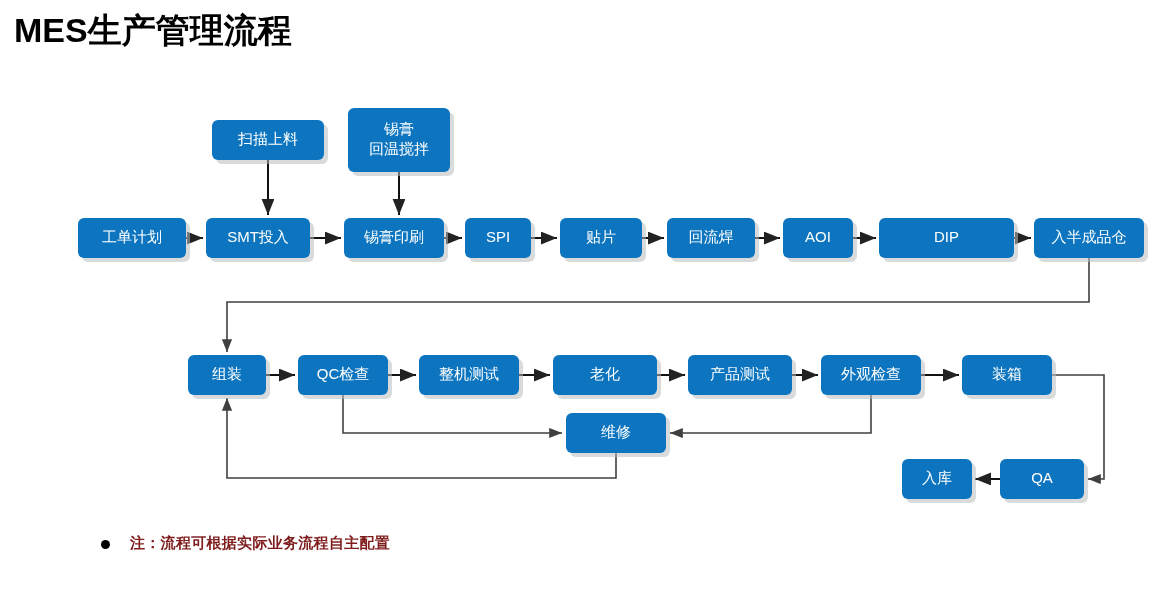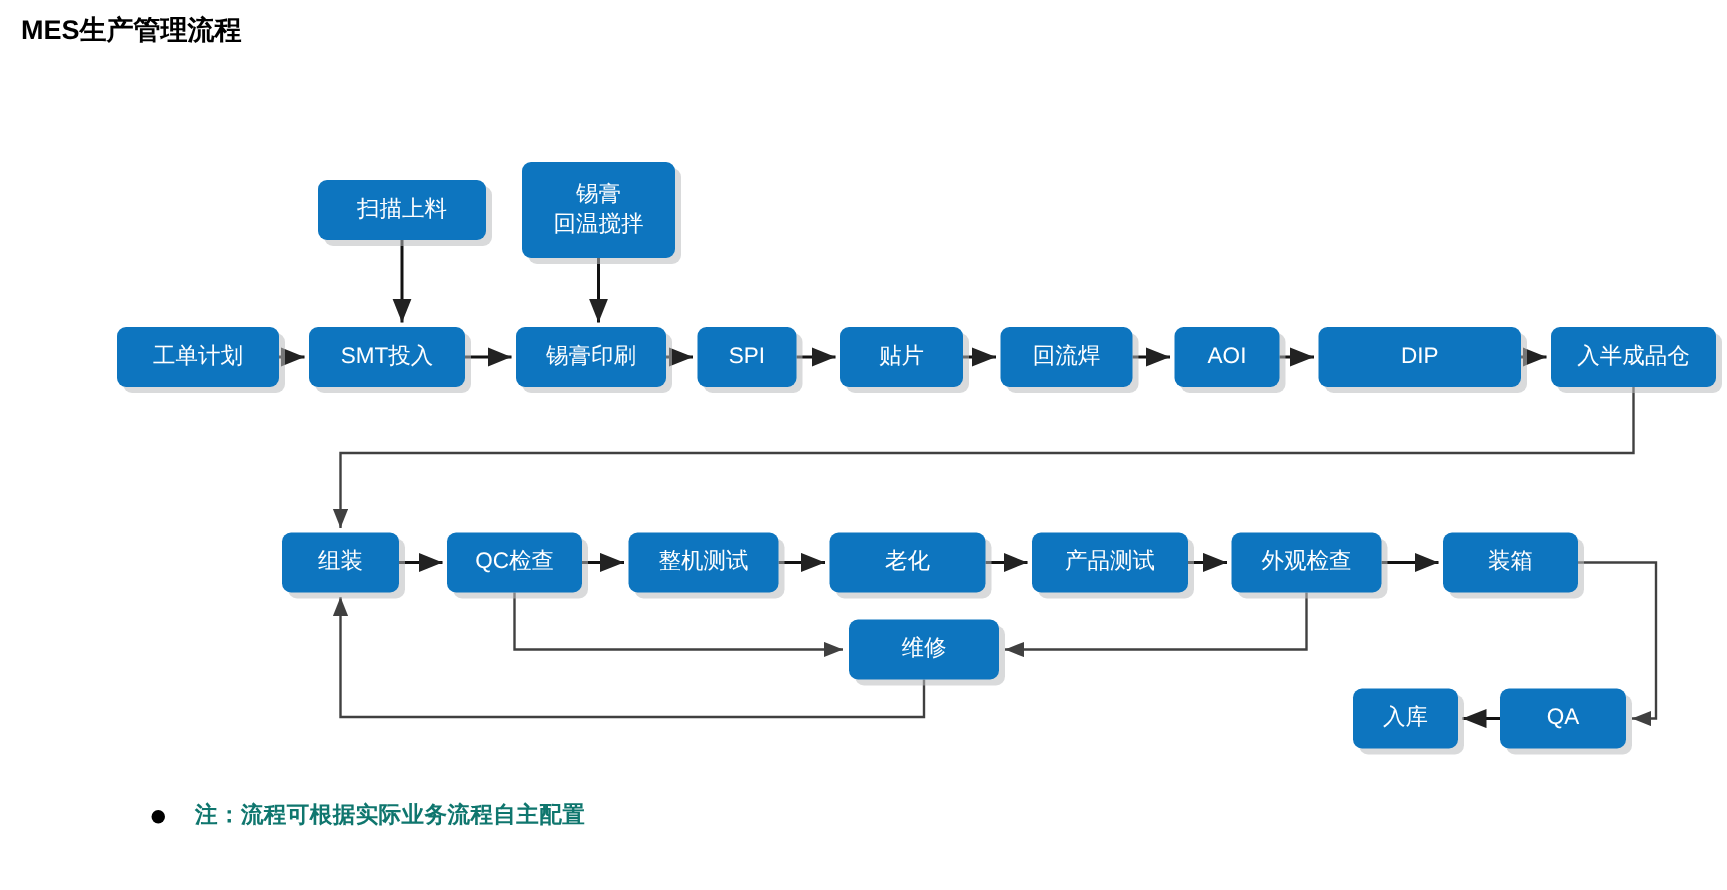--- a/index.html
+++ b/index.html
@@ -11,21 +11,21 @@
     width: 1151px;
     height: 593px;
     font-family: "Liberation Sans", "DejaVu Sans", sans-serif;
     overflow: hidden;
     position: relative;
   }
   #page-title {
     position: absolute;
     left: 14px;
     top: 8px;
-    font-size: 18px;
+    font-size: 34px;
     font-weight: bold;
     color: #000000;
     letter-spacing: 0px;
     white-space: nowrap;
   }
   #flow-canvas {
     position: absolute;
     left: 0;
     top: 0;
     width: 1151px;
@@ -67,21 +67,21 @@
     height: 9px;
     background: #000000;
     border-radius: 50%;
   }
   #footnote-text {
     position: absolute;
     left: 130px;
     top: 534px;
     font-size: 15px;
     font-weight: bold;
-    color: #0f766e;
+    color: #7f1d1d;
     white-space: nowrap;
     letter-spacing: 0.3px;
   }
 </style>
 </head>
 <body>
 
 <div id="page-title">MES生产管理流程</div>
 
 <svg id="flow-canvas" viewBox="0 0 1151 593" xmlns="http://www.w3.org/2000/svg">

